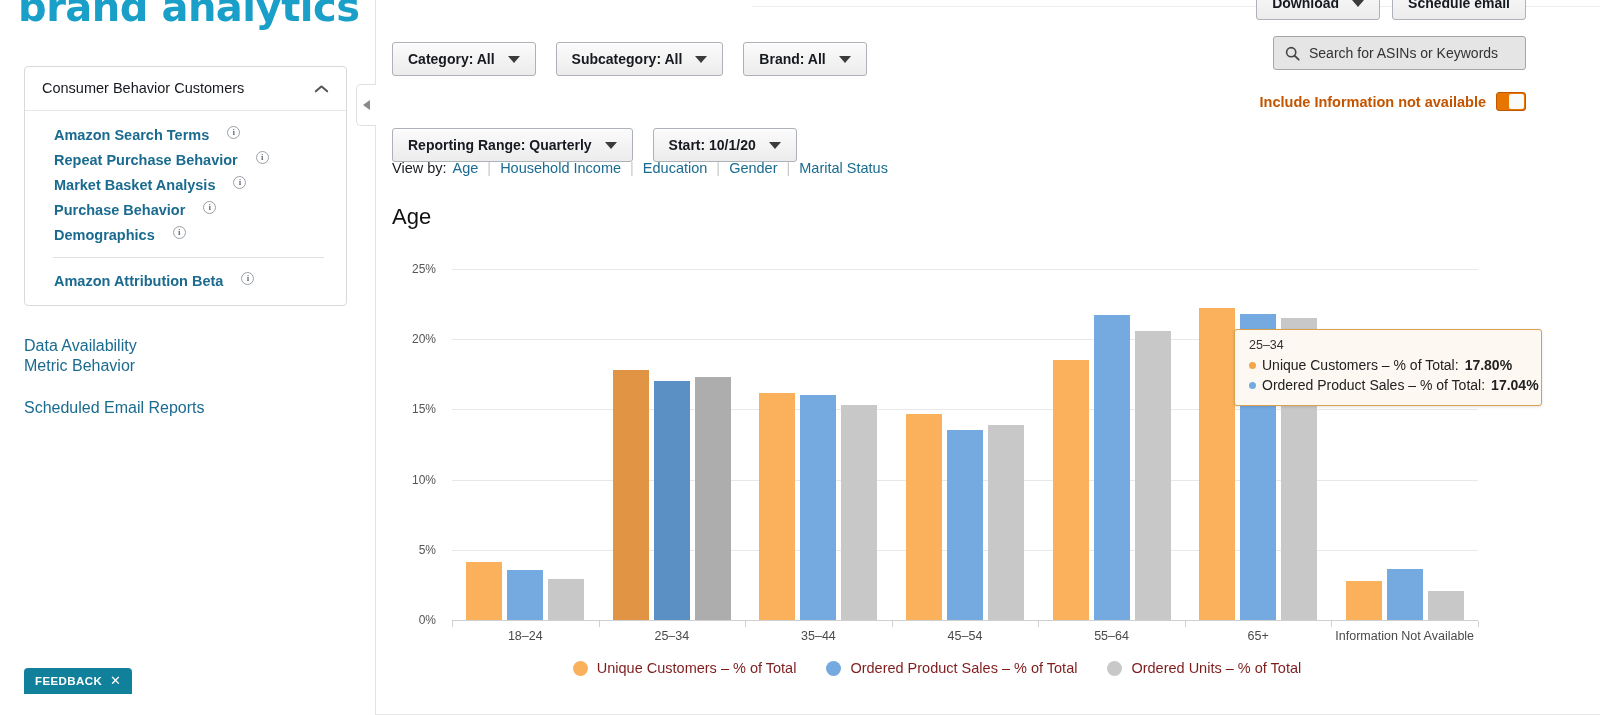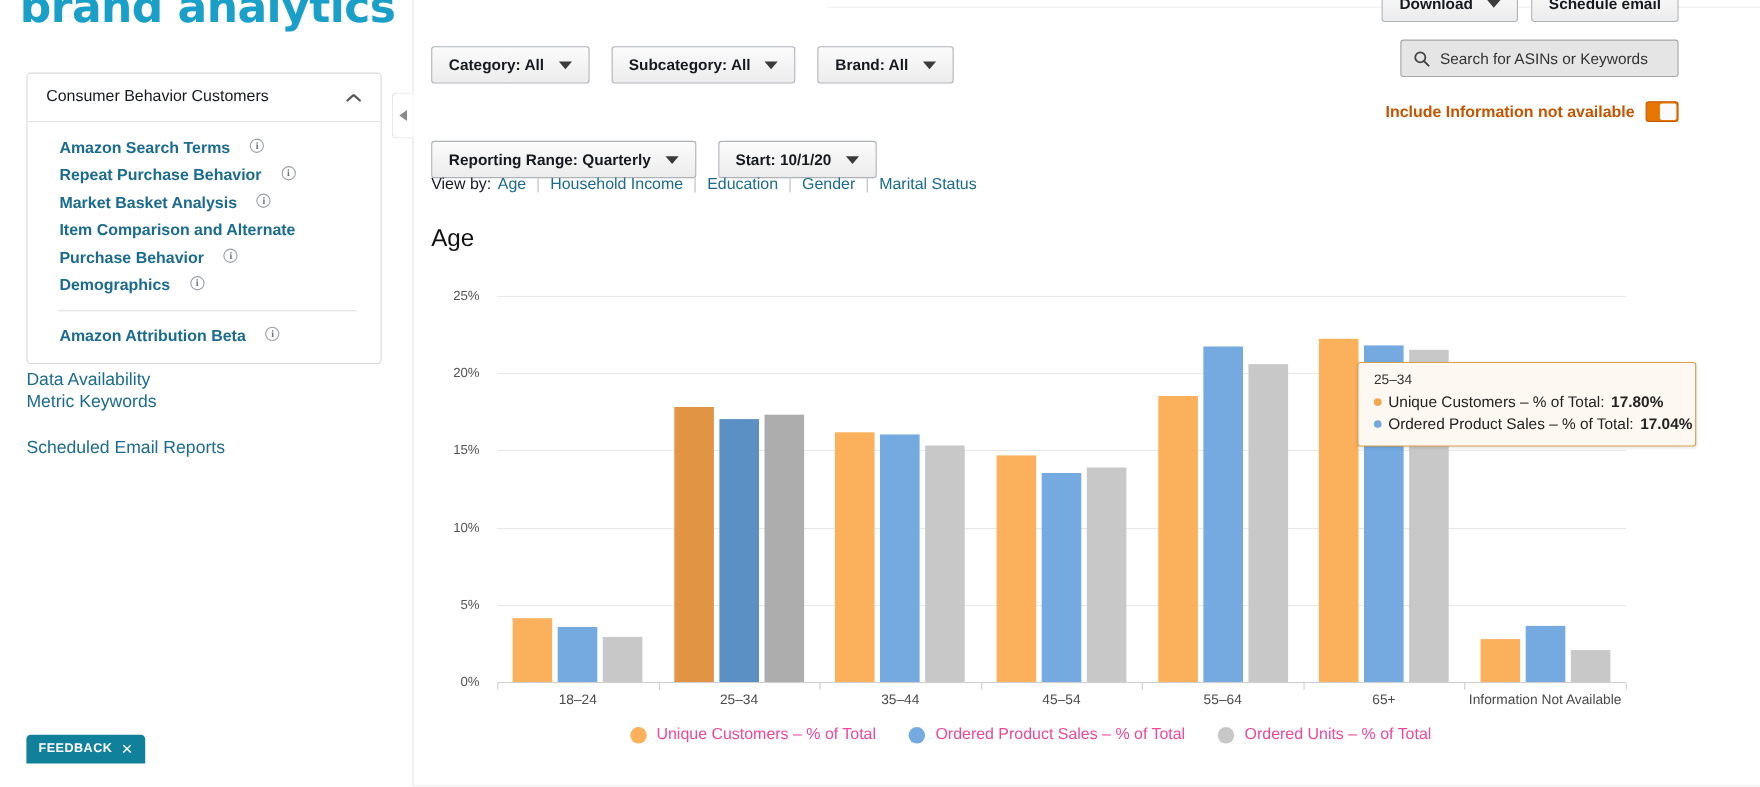--- a/index.html
+++ b/index.html
@@ -234,21 +234,21 @@
   }
   .tt-dot { width: 7px; height: 7px; border-radius: 50%; flex: none; }
   .tt-val { font-weight: bold; }
 
   .legend {
     position: absolute; left: 16px; top: 660px; width: 1090px;
     display: flex; align-items: center; justify-content: center; gap: 30px;
   }
   .leg-item { display: flex; align-items: center; gap: 9px; cursor: pointer; }
   .leg-dot { width: 15px; height: 15px; border-radius: 50%; }
-  .leg-lbl { font-size: 14.5px; color: #ec4899; }
+  .leg-lbl { font-size: 14.5px; color: #7f1d1d; }
   .bot-rule {
     position: absolute; left: 0; bottom: 0; width: 1600px; height: 1px; background: #e6e6e6;
   }
   .top-rule {
     position: absolute; left: 376px; top: 6px; width: 1224px; height: 1px; background: #ededed;
   }
 </style>
 </head>
 <body>
 
@@ -269,41 +269,38 @@
         </div>
         <div class="nav-item">
           <span class="lbl">Repeat Purchase Behavior</span>
           <span class="info-ico">i</span>
         </div>
         <div class="nav-item">
           <span class="lbl">Market Basket Analysis</span>
           <span class="info-ico">i</span>
         </div>
         <div class="nav-item">
-          <span class="lbl">Item Comparison and Alternate</span>
-        </div>
-        <div class="nav-item">
           <span class="lbl">Purchase Behavior</span>
           <span class="info-ico">i</span>
         </div>
         <div class="nav-item">
           <span class="lbl">Demographics</span>
           <span class="info-ico">i</span>
         </div>
         <div class="nav-sep"></div>
         <div class="nav-item">
           <span class="lbl">Amazon Attribution Beta</span>
           <span class="info-ico">i</span>
         </div>
       </div>
     </div>
 
     <div class="side-links">
       <span class="side-link">Data Availability</span>
-      <span class="side-link">Metric Keywords</span>
+      <span class="side-link">Metric Behavior</span>
     </div>
     <div class="side-links-2">
       <span class="side-link">Scheduled Email Reports</span>
     </div>
 
     <div class="feedback-btn">
       <span>FEEDBACK</span>
       <span class="feedback-x">✕</span>
     </div>
   </aside>

